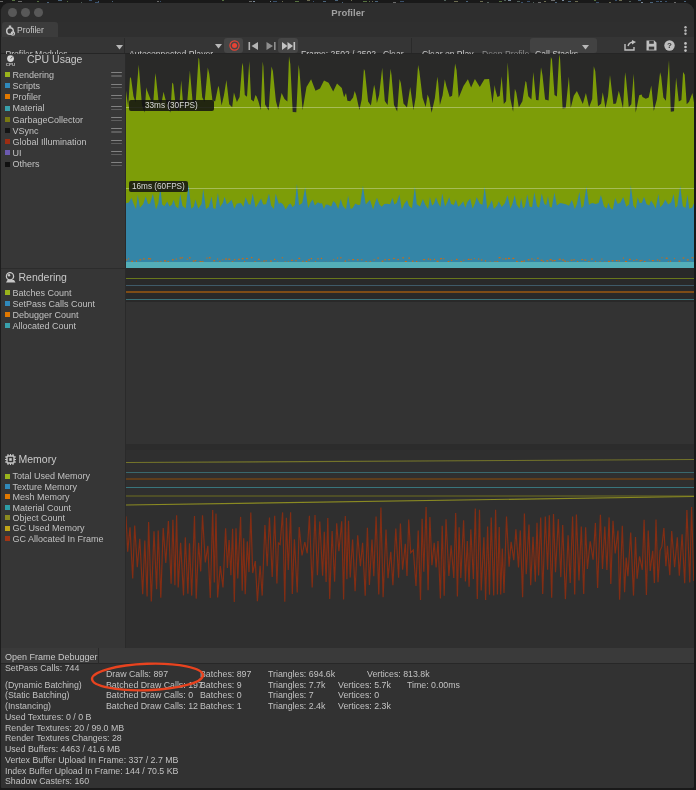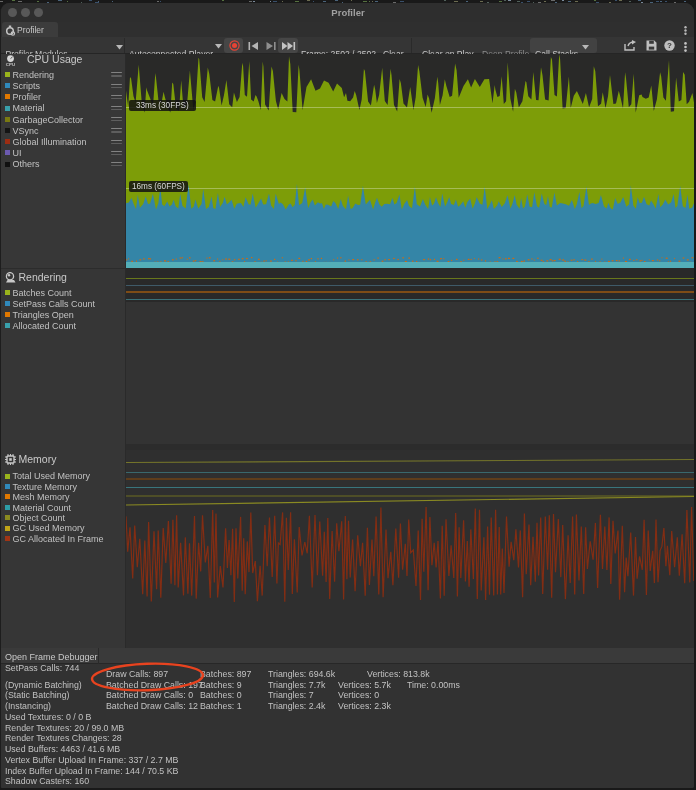--- a/index.html
+++ b/index.html
@@ -380,36 +380,36 @@
         <rect x="552.5" y="206.6" width="1.8" height="1.2"></rect>
         <rect x="556.7" y="203.4" width="1.6" height="1.2"></rect>
         <rect x="560.8" y="205.3" width="1.9" height="1.2"></rect>
         <rect x="563.6" y="207.8" width="1.7" height="1.2"></rect>
         <rect x="565.6" y="203.1" width="1.6" height="1.2"></rect>
       </g>
     <rect x="0" y="208" width="569" height="8" fill="#53aeb8"></rect>
     <rect x="0" y="53" width="569" height="1" fill="#ffffff" opacity="0.32"></rect>
     <rect x="0" y="134" width="569" height="1" fill="#ffffff" opacity="0.32"></rect>
   </svg>
-  <div class="abs" style="left:128px;top:97px;background:rgba(18,18,18,0.85);border-radius:2px;padding:1px 7px;color:#d8d8d8;font-size:8.2px;white-space:nowrap">33ms (30FPS)</div>
+  <div class="abs" style="left:128px;top:97px;background:rgba(18,18,18,0.85);border-radius:2px;padding:1px 16px;color:#d8d8d8;font-size:8.2px;white-space:nowrap">33ms (30FPS)</div>
   <div class="abs" style="left:128px;top:178px;background:rgba(18,18,18,0.85);border-radius:2px;padding:1px 3px;color:#d8d8d8;font-size:8.2px;white-space:nowrap">16ms (60FPS)</div>
 
   <div class="abs" style="left:0;top:265px;width:125px;height:182px;background:#363636;border-right:1px solid #2a2a2a;border-top:1px solid #2c2c2c"></div>
   <svg class="abs" style="left:4px;top:268.5px" width="11" height="11" viewBox="0 0 11 11">
     <circle cx="5" cy="4.2" r="3.6" fill="none" stroke="#c8c8c8" stroke-width="1.3"></circle>
     <circle cx="4" cy="3.2" r="1.2" fill="#c8c8c8"></circle>
     <path d="M1,10.6 L10.5,10.6 L9,8 L2.5,8 Z" fill="#c8c8c8"></path>
   </svg>
   <div class="hdr" style="left:17.5px;top:268px">Rendering</div>
   <div class="sq" style="left:4px;top:287.3px;background:#9ab41c"></div>
     <div class="lbl" style="left:11.5px;top:285.1px">Batches Count</div>
     <div class="sq" style="left:4px;top:297.8px;background:#3089bb"></div>
     <div class="lbl" style="left:11.5px;top:295.6px">SetPass Calls Count</div>
     <div class="sq" style="left:4px;top:308.9px;background:#e07800"></div>
-    <div class="lbl" style="left:11.5px;top:306.7px">Triangles Open</div>
+    <div class="lbl" style="left:11.5px;top:306.7px">Debugger Count</div>
     <div class="sq" style="left:4px;top:320.0px;background:#39a0ab"></div>
     <div class="lbl" style="left:11.5px;top:317.8px">Allocated Count</div>
   <div class="abs" style="left:125px;top:265px;width:569px;height:37px;background:#292929"></div>
   <div class="abs" style="left:125px;top:299px;width:569px;height:142px;background:#333333"></div>
   <div class="abs" style="left:125px;top:441px;width:569px;height:6px;background:#2c2c2c"></div>
   <div class="abs" style="left:125px;top:274.5px;width:569px;height:1px;background:#68771c"></div>
   <div class="abs" style="left:125px;top:281.5px;width:569px;height:1px;background:#3f5a68"></div>
   <div class="abs" style="left:125px;top:288px;width:569px;height:1.5px;background:#7e4c16"></div>
   <div class="abs" style="left:125px;top:296px;width:569px;height:1px;background:#3a7076"></div>
 

